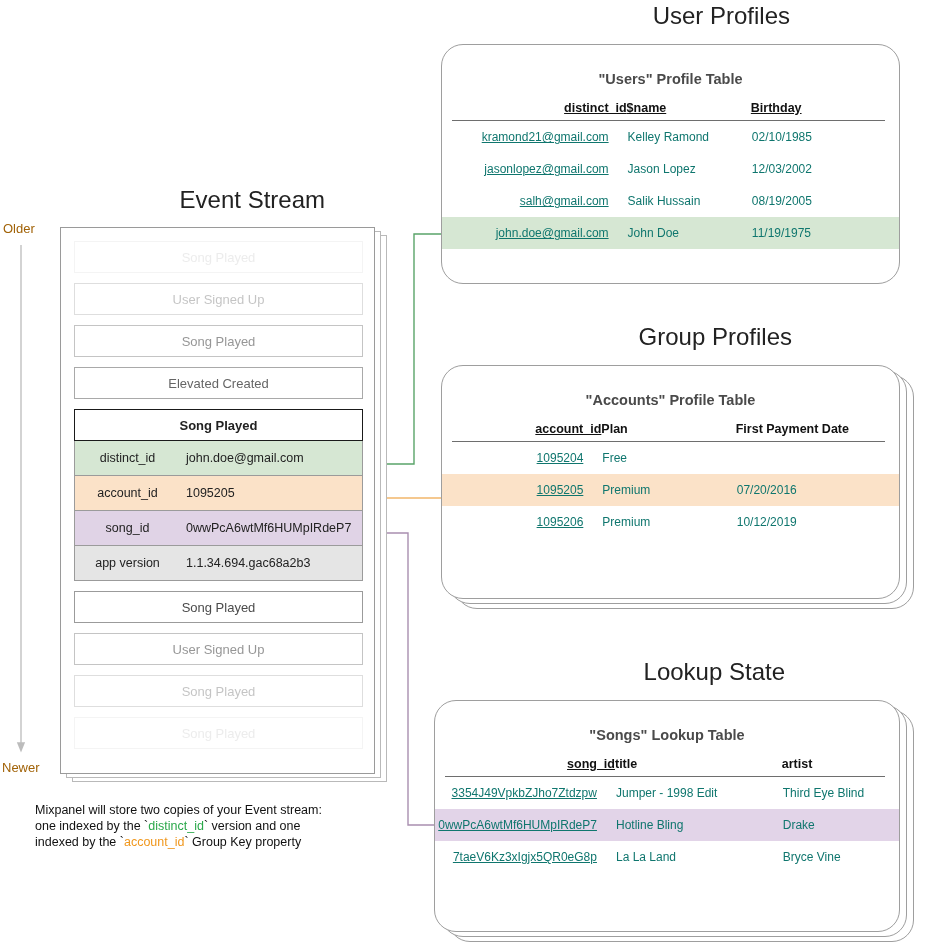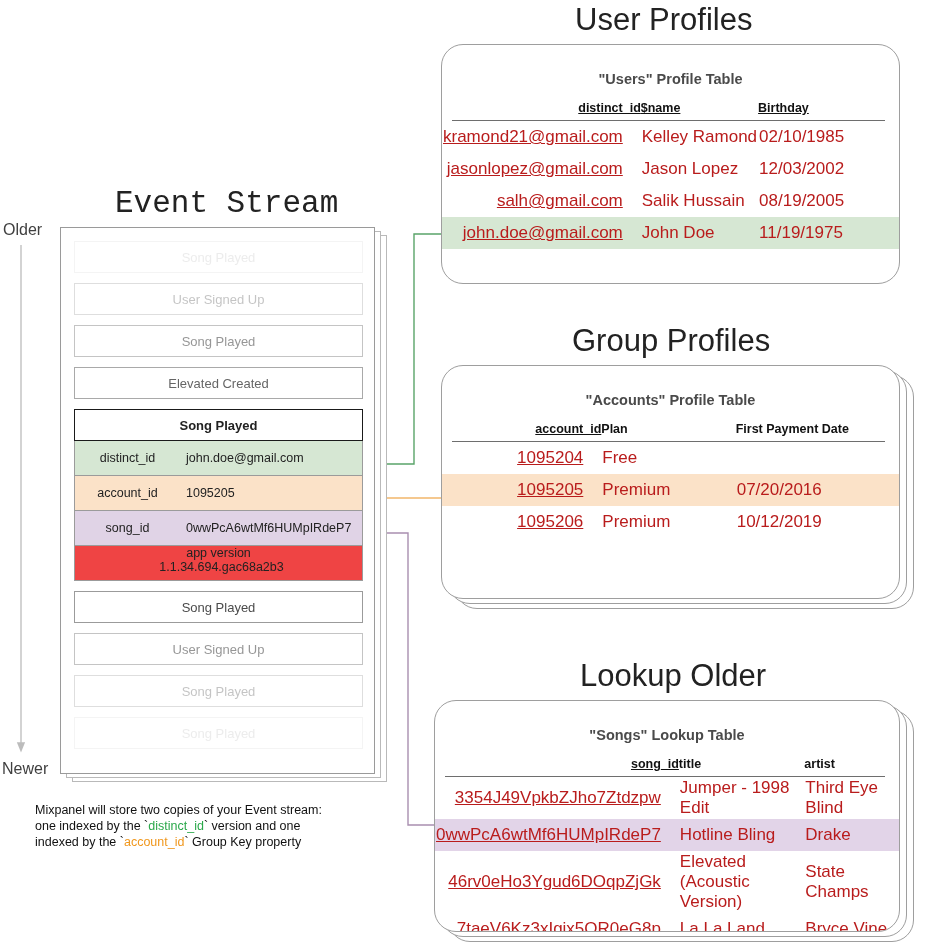--- a/index.html
+++ b/index.html
@@ -9,32 +9,32 @@
     font-family:"Liberation Sans", sans-serif;
     color:#111;
     overflow:hidden;
     position:relative;
   }
   .canvas{position:relative;width:941px;height:951px;}
 
   
   .section-title{
     position:absolute;
-    font-size:31px;
+    font-size:24px;
     font-weight:400;
     color:#222;
-    text-align:left;
+    text-align:right;
     white-space:nowrap;
   }
 
   
   .time-label{
     position:absolute;
-    font-size:16px;
-    color:#404040;
+    font-size:13px;
+    color:#a16207;
     white-space:nowrap;
   }
 
   
   .stream-stack{position:absolute;left:60px;top:227px;width:352px;height:555px;}
   .stream-shadow{
     position:absolute;
     border:1px solid #b9b9b9;
     background:#ffffff;
     box-sizing:border-box;
@@ -74,21 +74,21 @@
     box-sizing:border-box;width:289px;height:35px;
     border:1px solid #9b9b9b;border-top:none;
     display:flex;align-items:center;
     font-size:12.5px;color:#222;
   }
   .ev-prop .k{width:105px;text-align:center;flex:none;}
   .ev-prop .v{padding-left:6px;}
   .ev-prop.green{background:#d6e7d3;}
   .ev-prop.orange{background:#fbe2c8;}
   .ev-prop.purple{background:#e0d3e6;}
-  .ev-prop.plain{background:#ef4444;flex-direction:column;}
+  .ev-prop.plain{background:#e5e5e5;}
 
   
   .caption{
     position:absolute;left:35px;top:802px;width:380px;
     font-size:12.5px;line-height:16px;color:#111;
   }
   .tok-green{color:#2aa84a;}
   .tok-orange{color:#f0971d;}
 
   
@@ -114,21 +114,21 @@
   }
 
   table.tbl{border-collapse:collapse;width:100%;margin-top:10px;}
   table.tbl th{
     font-size:12.5px;font-weight:bold;color:#111;
     padding:4px 0 5px 0;
     text-decoration:underline;
   }
   table.tbl th.nounder{text-decoration:none;}
   table.tbl td{
-    font-size:17px;color:#b91c1c;
+    font-size:12px;color:#0f766e;
     height:30px;vertical-align:middle;
   }
   .hrule{height:1.2px;background:#6e6e6e;}
   td.key{text-decoration:underline;}
   .r-green{background:#d6e7d3;}
   .r-orange{background:#fbe2c8;}
   .r-purple{background:#e2d4e8;}
 
   
   .ta-right{text-align:right;padding-right:18px;}
@@ -160,21 +160,21 @@
 
     <line x1="21" y1="245" x2="21" y2="750" stroke="#bcbcbc" stroke-width="1.3" marker-end="url(#ah-grey)"></line>
 
     <path d="M 360 464 L 414 464 L 414 234 L 459 234" fill="none" stroke="#5aa469" stroke-width="1.4" marker-end="url(#ah-green)"></path>
 
     <path d="M 360 498 L 459 498" fill="none" stroke="#f2b66a" stroke-width="1.6" marker-end="url(#ah-orange)"></path>
 
     <path d="M 360 533 L 408 533 L 408 825 L 459 825" fill="none" stroke="#a98fb0" stroke-width="1.4" marker-end="url(#ah-purple)"></path>
   </svg>
 
-  <div class="section-title" style="left:115px;top:186px;width:210px;font-family:Liberation Mono, monospace;">Event Stream</div>
+  <div class="section-title" style="left:115px;top:186px;width:210px;">Event Stream</div>
 
   <div class="time-label" style="left:3px;top:221px;">Older</div>
   <div class="time-label" style="left:2px;top:760px;">Newer</div>
 
   <div class="stream-stack">
     <div class="stream-shadow s2"></div>
     <div class="stream-shadow s1"></div>
     <div class="stream-card">
 
       <div class="event-row f10">Song Played</div>
@@ -306,21 +306,21 @@
           <tr>
             <td class="ta-right key">1095206</td>
             <td class="ta-left">Premium</td>
             <td class="ta-left">10/12/2019</td>
           </tr>
         </tbody>
       </table>
     </div>
   </div>
 
-  <div class="section-title" style="left:580px;top:658px;width:205px;">Lookup Older</div>
+  <div class="section-title" style="left:580px;top:658px;width:205px;">Lookup State</div>
 
   <div class="card-stack" style="left:434px;top:700px;width:490px;height:250px;">
     <div class="card-sheet" style="left:14px;top:10px;width:466px;height:232px;"></div>
     <div class="card-sheet" style="left:7px;top:5px;width:466px;height:232px;"></div>
     <div class="card-front" style="width:466px;height:232px;">
       <div class="card-title">"Songs" Lookup Table</div>
 
       <table class="tbl">
         <colgroup>
             <col style="width:180px">
@@ -344,25 +344,20 @@
             <td class="ta-right key">3354J49VpkbZJho7Ztdzpw</td>
             <td class="ta-left">Jumper - 1998 Edit</td>
             <td class="ta-left">Third Eye Blind</td>
           </tr>
           <tr class="r-purple">
             <td class="ta-right key">0wwPcA6wtMf6HUMpIRdeP7</td>
             <td class="ta-left">Hotline Bling</td>
             <td class="ta-left">Drake</td>
           </tr>
           <tr>
-            <td class="ta-right key">46rv0eHo3Ygud6DOqpZjGk</td>
-            <td class="ta-left">Elevated (Acoustic Version)</td>
-            <td class="ta-left">State Champs</td>
-          </tr>
-          <tr>
             <td class="ta-right key">7taeV6Kz3xIgjx5QR0eG8p</td>
             <td class="ta-left">La La Land</td>
             <td class="ta-left">Bryce Vine</td>
           </tr>
         </tbody>
       </table>
     </div>
   </div>
 
 </div>

